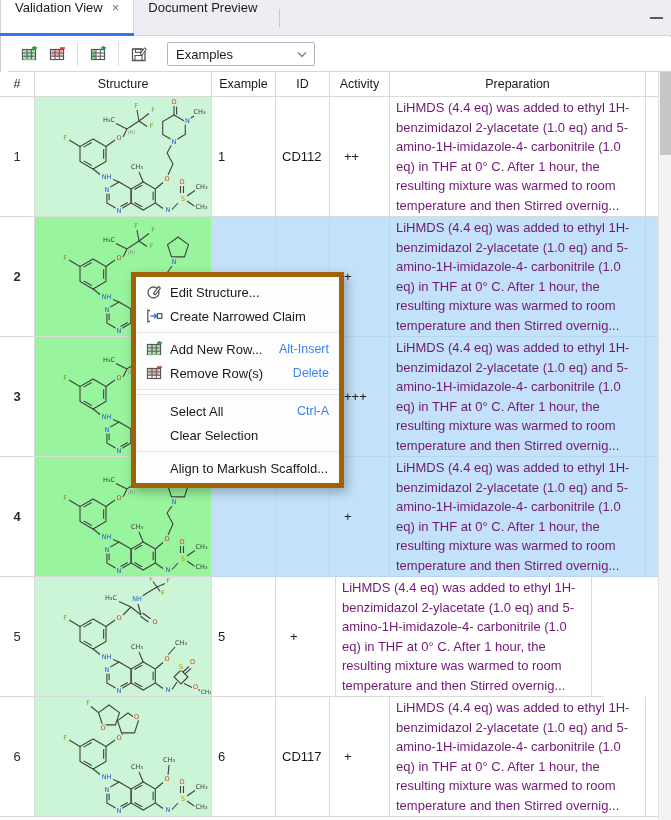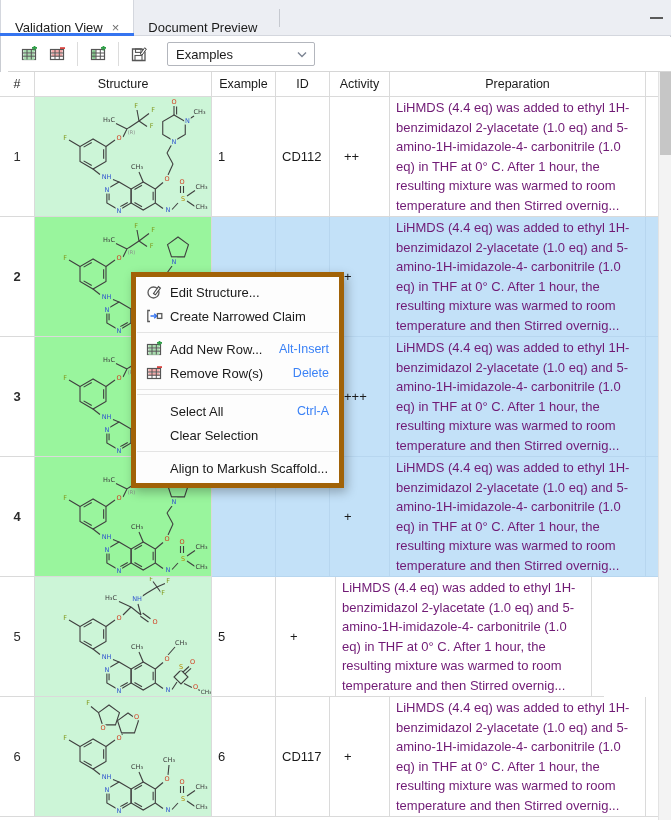--- a/index.html
+++ b/index.html
@@ -4,21 +4,21 @@
 <style>
   html,body{margin:0;padding:0;background:#f4f4f4;}
   *{box-sizing:border-box;}
   .app{
     position:relative;width:671px;height:820px;background:#fff;
     font-family:"Liberation Sans","DejaVu Sans",sans-serif;color:#1b1b1b;
     overflow:hidden;box-shadow:inset 0 0 0 1px #c9ccd2;
   }
   
   .tabstrip{position:absolute;left:0;top:0;width:671px;height:36px;background:#eceef3;border-bottom:1px solid #d4d7de;display:flex;align-items:stretch;}
-  .tab{position:relative;display:flex;align-items:flex-end;gap:7px;padding:0 12px 0 14px;font-size:13px;cursor:default;}
+  .tab{position:relative;display:flex;align-items:flex-start;gap:7px;padding:0 12px 0 14px;font-size:13px;cursor:default;}
   .tab.active{background:#ffffff;border-left:1px solid #d4d7de;border-right:1px solid #d4d7de;}
   .tab.active .underline{position:absolute;left:-1px;right:-1px;bottom:-1px;height:3px;background:#3574f0;}
   .tab .close{color:#6f6f6f;font-size:13px;line-height:1;padding:1px 2px;}
   .tabsep{width:1px;height:18px;background:#c6c9d0;align-self:center;margin-left:10px;}
   .minimize{position:absolute;right:8px;top:17px;width:13px;height:2px;background:#5a5a5a;}
   
   .toolbar{position:absolute;left:0;top:37px;width:671px;height:35px;background:#fff;border-bottom:1px solid #d6d6d6;display:flex;align-items:center;margin-left:8px;}
   .tbtn{width:28px;height:26px;display:flex;align-items:center;justify-content:center;border-radius:3px;}
   .tb-sep{width:1px;height:24px;background:#dcdcdc;margin:0 6px;}
   .combo{margin-left:14px;width:148px;height:24px;border:1px solid #b3b6bd;border-radius:2px;background:#fff;display:flex;align-items:center;}

